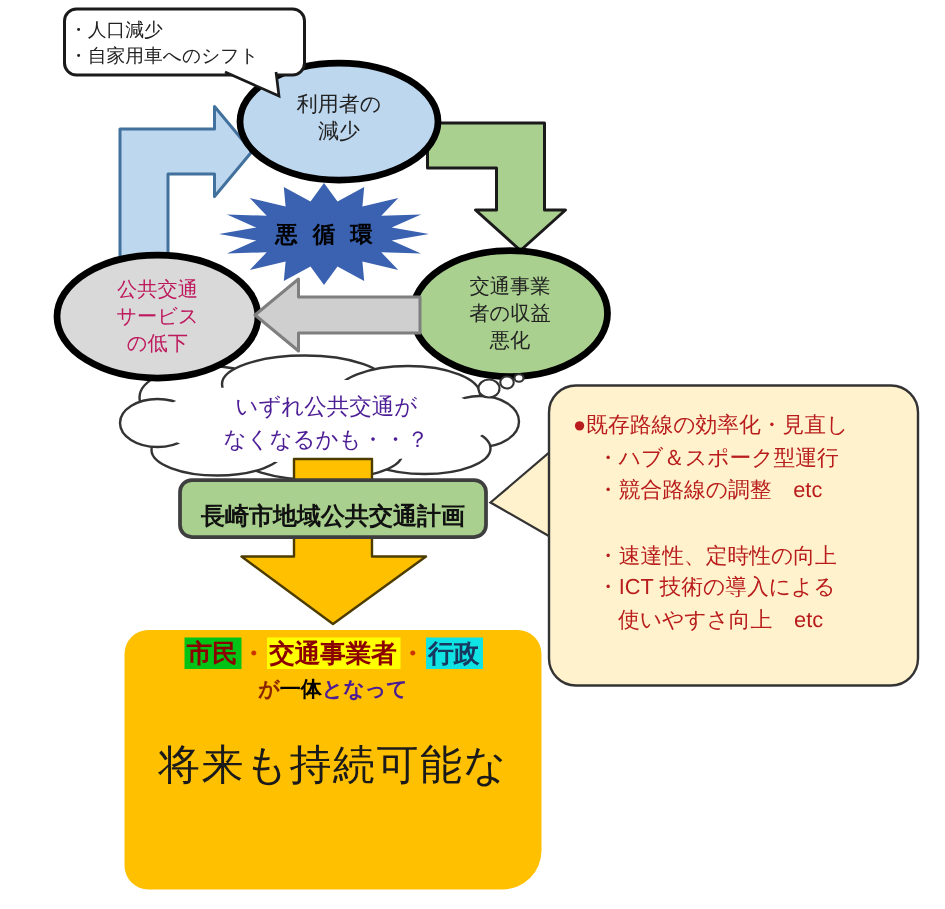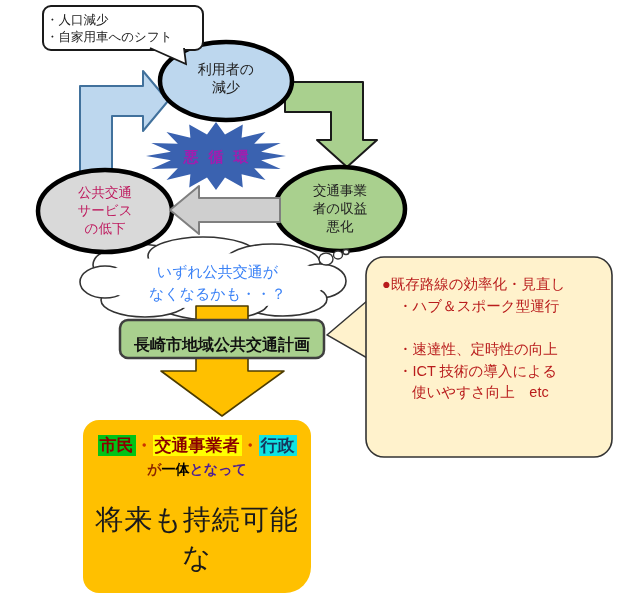--- a/index.html
+++ b/index.html
@@ -10,37 +10,37 @@
   #shapes{position:absolute;left:0;top:0;}
   .txt{position:absolute;line-height:1.25;}
   .center{text-align:center;}
   
   .callout-text{left:46px;top:12px;width:150px;font-size:12.5px;line-height:17px;color:#222;}
   
   .users-label{left:160px;top:60px;width:132px;font-size:14px;line-height:18px;color:#222;}
   .service-label{left:39px;top:184px;width:132px;font-size:13.5px;line-height:18px;color:#be185d;}
   .revenue-label{left:275px;top:182px;width:130px;font-size:13.5px;line-height:18px;color:#222;}
   
-  .cycle-label{left:146px;top:148px;width:140px;font-size:15px;font-weight:bold;color:#a21caf;
+  .cycle-label{left:146px;top:148px;width:140px;font-size:15px;font-weight:bold;color:#000000;
     letter-spacing:10px;padding-left:10px;box-sizing:border-box;}
   
-  .cloud-label{left:95px;top:261px;width:245px;font-size:15px;line-height:22px;color:#3b82f6;}
+  .cloud-label{left:95px;top:261px;width:245px;font-size:15px;line-height:22px;color:#4c1d95;}
   
   .plan-label{left:120px;top:320px;width:204px;height:50px;display:flex;align-items:center;
     justify-content:center;font-size:16px;font-weight:bold;color:#111;}
   
   .measures{left:368px;top:258px;width:240px;padding:16px 8px 0 14px;box-sizing:border-box;
     font-size:14.5px;color:#b91c1c;}
   .measures .line{line-height:21.5px;white-space:nowrap;}
   .measures .ind1{padding-left:16px;}
   .measures .ind2{padding-left:30px;}
   .measures .gap{height:22px;}
   
-  .goal-box{position:absolute;left:83px;top:420px;width:228px;height:173px;background:#FFC000;
-    border-radius:16px 16px 26px 16px;box-sizing:border-box;padding-top:14px;}
+  .goal-box{position:absolute;left:83px;top:420px;width:278px;height:173px;background:#FFC000;
+    border-radius:16px 16px 26px 16px;box-sizing:border-box;padding-top:4px;}
   .actors-row{text-align:center;font-size:17px;font-weight:bold;white-space:nowrap;}
   .actors-row .hl{padding:1px 2px;}
   .hl-citizens{background:#00C316;color:#8B0000;}
   .hl-operators{background:#FFFF00;color:#8B0000;}
   .hl-government{background:#0FE3E3;color:#17375E;}
   .actor-sep{color:#CC3300;}
   .unity-row{text-align:center;font-size:14px;font-weight:bold;margin-top:4px;}
   .unity-prefix{color:#8B2500;}
   .unity-highlight{color:#000;}
   .unity-suffix{color:#4c1d95;text-align:center;}
@@ -125,20 +125,21 @@
   <div class="txt center cloud-label">
     <div>いずれ公共交通が</div>
     <div>なくなるかも・・？</div>
   </div>
 
   <div class="txt plan-label">長崎市地域公共交通計画</div>
 
   <div class="txt measures">
     <div class="line">●既存路線の効率化・見直し</div>
     <div class="line ind1">・ハブ＆スポーク型運行</div>
+    <div class="line ind1">・競合路線の調整　etc</div>
     <div class="gap"></div>
     <div class="line ind1">・速達性、定時性の向上</div>
     <div class="line ind1">・ICT 技術の導入による</div>
     <div class="line ind2">使いやすさ向上　etc</div>
   </div>
 
   <div class="goal-box">
     <div class="actors-row">
       <span class="hl hl-citizens">市民</span><span class="actor-sep">・</span><span class="hl hl-operators">交通事業者</span><span class="actor-sep">・</span><span class="hl hl-government">行政</span>
     </div>

